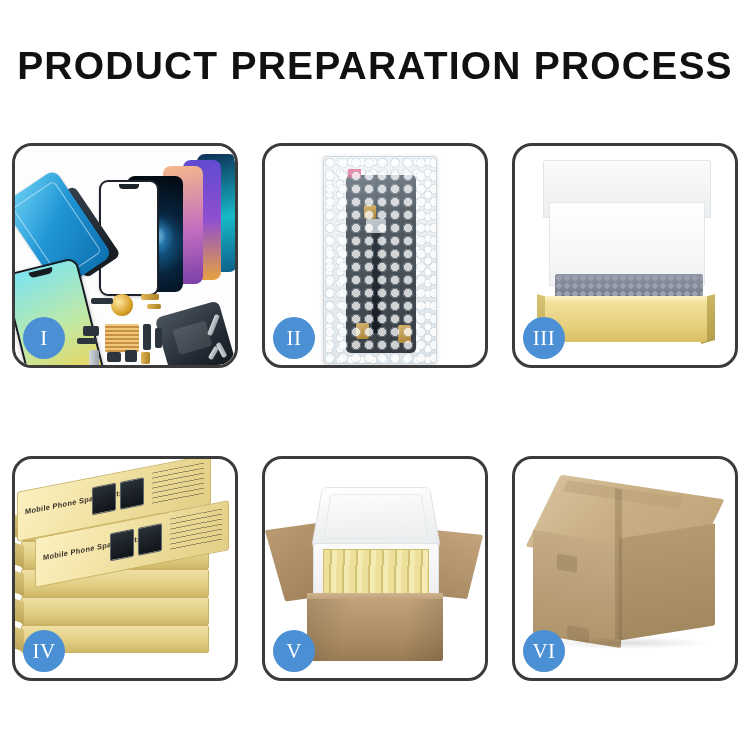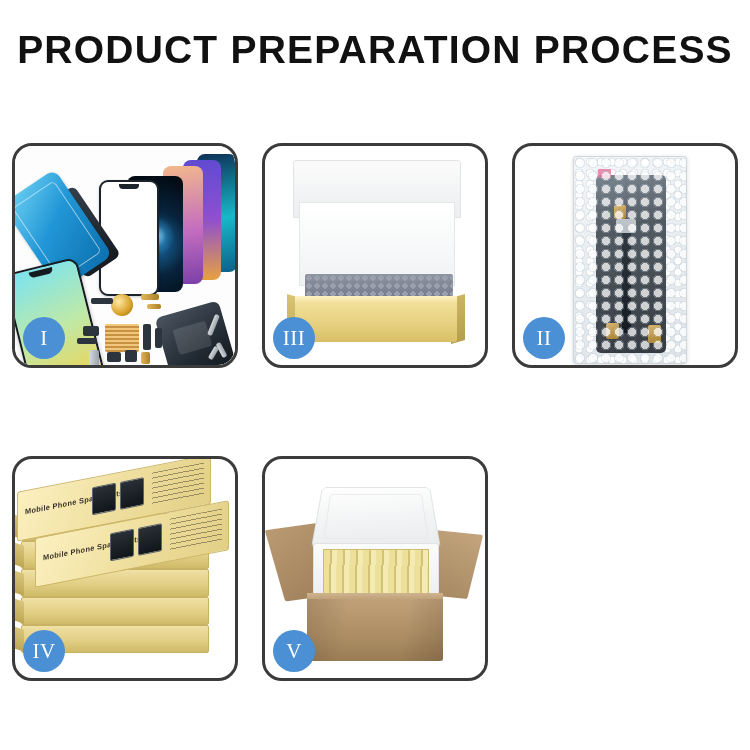--- a/index.html
+++ b/index.html
@@ -10,21 +10,21 @@
     width: 750px;
     height: 750px;
     background: #ffffff;
     font-family: "Liberation Sans", sans-serif;
     overflow: hidden;
     position: relative;
   }
 
   
   #header {
-    padding-top: 30px;
+    padding-top: 46px;
     text-align: center;
   }
   #page-title {
     font-family: "Liberation Sans", sans-serif;
     font-size: 39px;
     font-weight: bold;
     letter-spacing: 1.2px;
     color: #111111;
     line-height: 1.05;
     white-space: nowrap;
@@ -402,45 +402,45 @@
       <div class="part gold" style="left:126px; top:206px; width:9px; height:12px;"></div>
       <div class="part silver" style="left:196px; top:168px; width:5px; height:22px; transform:rotate(22deg);"></div>
       <div class="part silver" style="left:204px; top:196px; width:5px; height:16px; transform:rotate(-28deg);"></div>
       <div class="part silver" style="left:196px; top:200px; width:5px; height:14px; transform:rotate(30deg);"></div>
     </div>
     <div class="badge">I</div>
   </div>
 
   <div class="panel">
     <div class="panel-photo">
-      <div class="p3-lid-back"></div>
-      <div class="p3-lid-main"></div>
-      <div class="p3-foam"></div>
-      <div class="p3-box-left"></div>
-      <div class="p3-box-right"></div>
-      <div class="p3-box-rim"></div>
-      <div class="p3-box-front"></div>
-    </div>
-    <div class="badge">III</div>
-  </div>
-
-  <div class="panel">
-    <div class="panel-photo">
       <div class="p2-wrap">
         <div class="p2-lcd"></div>
         <div class="p2-flex"></div>
         <div class="p2-connector"></div>
         <div class="p2-gold-tab" style="left:40px; top:48px; width:12px; height:14px;"></div>
         <div class="p2-gold-tab" style="left:32px; top:166px; width:13px; height:16px;"></div>
         <div class="p2-gold-tab" style="left:74px; top:168px; width:13px; height:18px;"></div>
         <div class="p2-pink-label"></div>
         <div class="p2-bubbles"></div>
       </div>
     </div>
     <div class="badge">II</div>
+  </div>
+
+  <div class="panel">
+    <div class="panel-photo">
+      <div class="p3-lid-back"></div>
+      <div class="p3-lid-main"></div>
+      <div class="p3-foam"></div>
+      <div class="p3-box-left"></div>
+      <div class="p3-box-right"></div>
+      <div class="p3-box-rim"></div>
+      <div class="p3-box-front"></div>
+    </div>
+    <div class="badge">III</div>
   </div>
 
   <div class="panel">
     <div class="panel-photo">
       <div class="p4-stack">
         <div class="kbox" style="top:150px;">
             <div class="kside"></div>
           </div>
         <div class="kbox" style="top:122px;">
             <div class="kside"></div>
@@ -480,14 +480,27 @@
       <div class="p5-foam-lid"></div>
       <div class="p5-foam-body"></div>
       <div class="p5-yellow-fill"></div>
       <div class="p5-carton-rim"></div>
       <div class="p5-carton-front"></div>
       <div class="p5-carton-taper"></div>
     </div>
     <div class="badge">V</div>
   </div>
 
+  <div class="panel">
+    <div class="panel-photo">
+      <div class="p6-top"></div>
+      <div class="p6-tape"></div>
+      <div class="p6-front-l"></div>
+      <div class="p6-front-r"></div>
+      <div class="p6-seam"></div>
+      <div class="p6-tab-a"></div>
+      <div class="p6-tab-b"></div>
+      <div class="p6-shadow"></div>
+    </div>
+    <div class="badge">VI</div>
+  </div>
 
 </div>
 
 </body></html>

